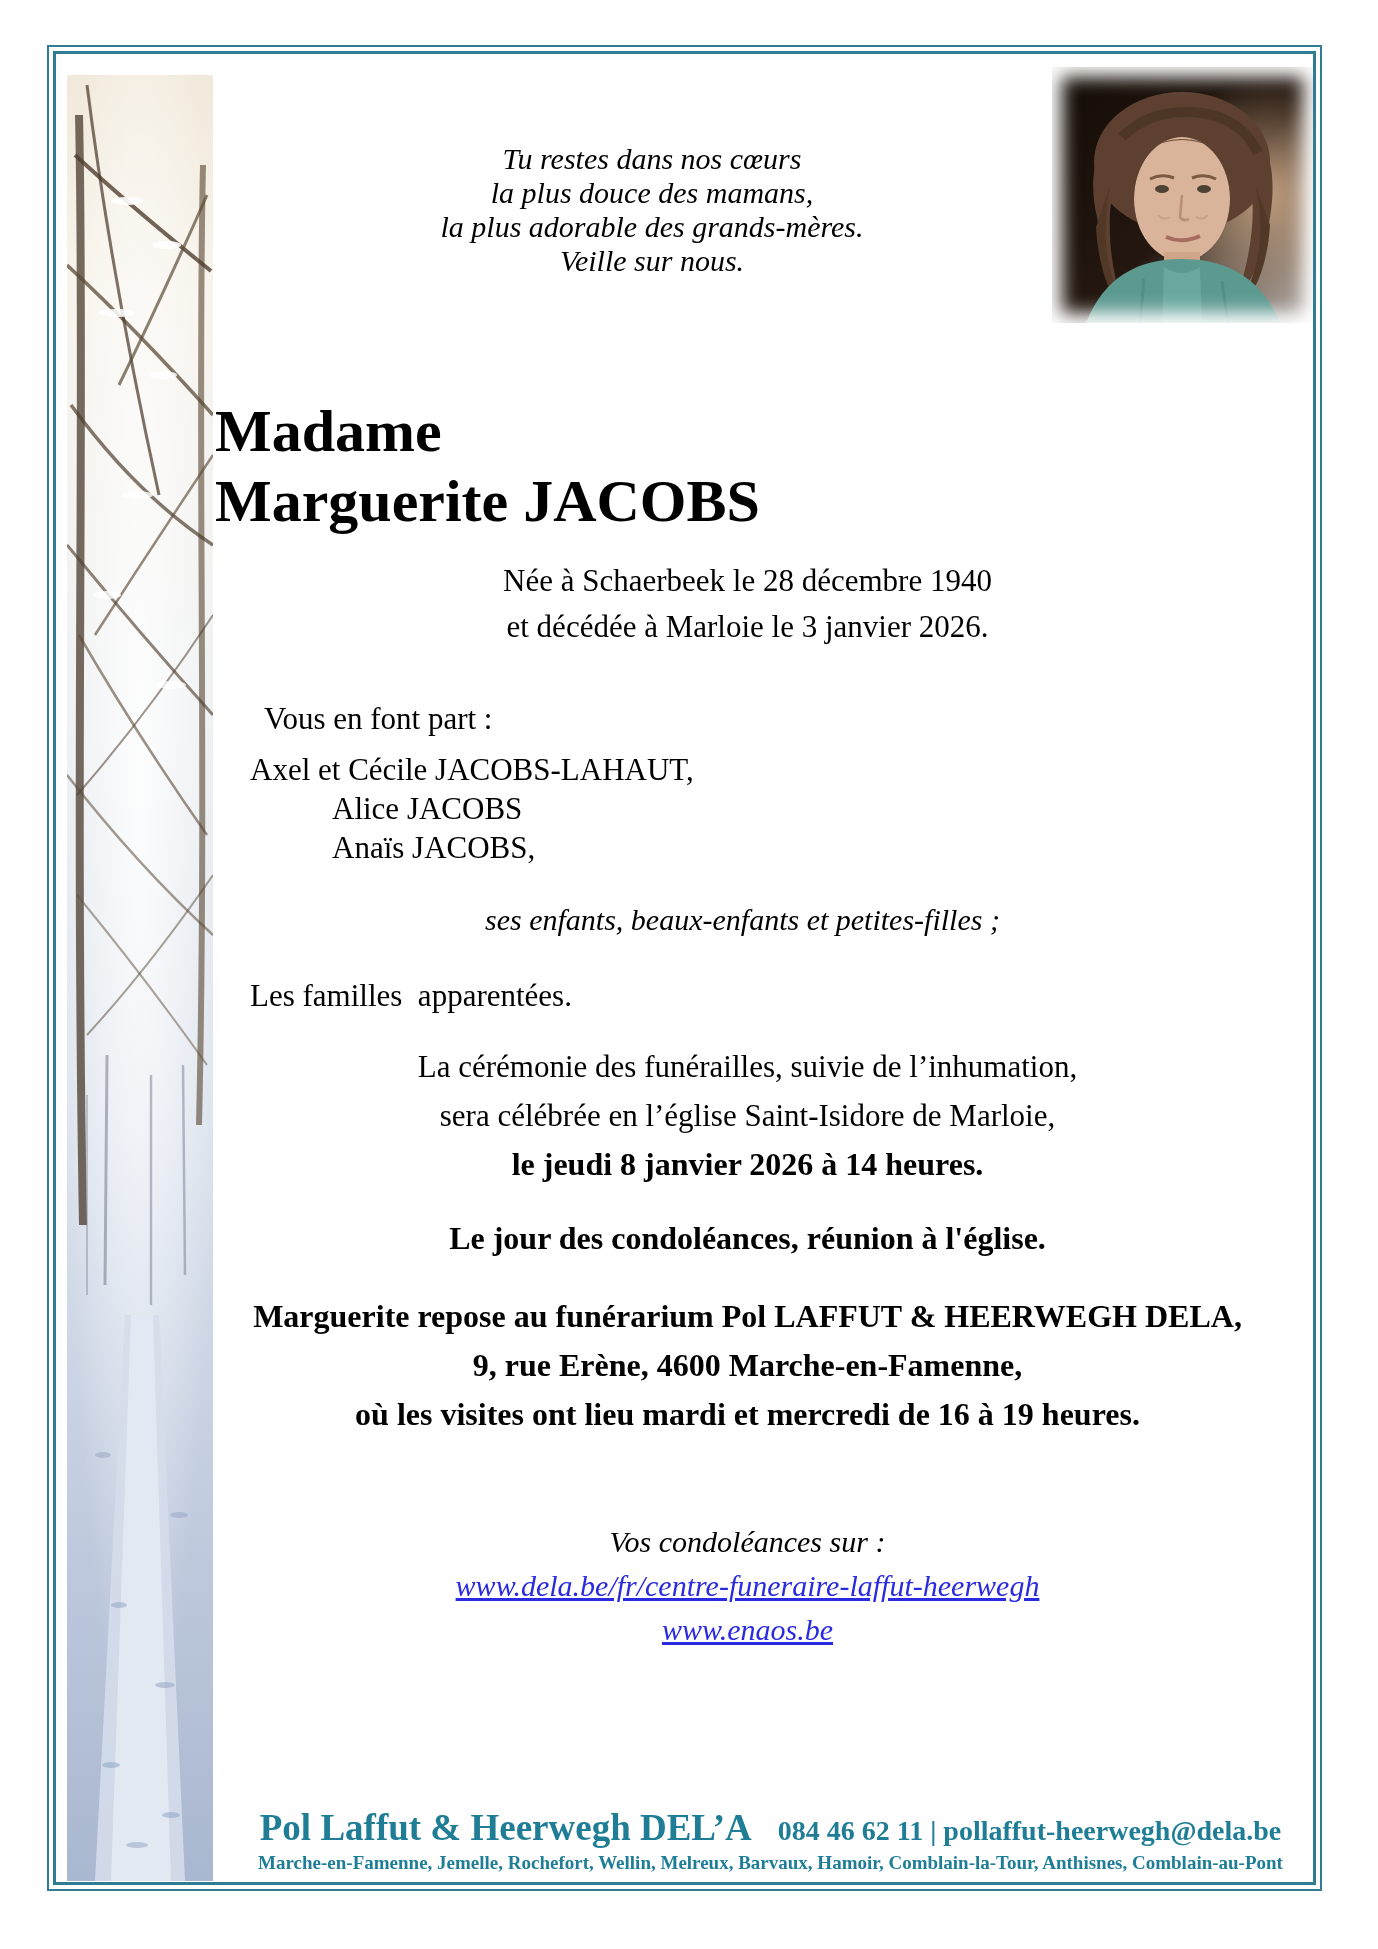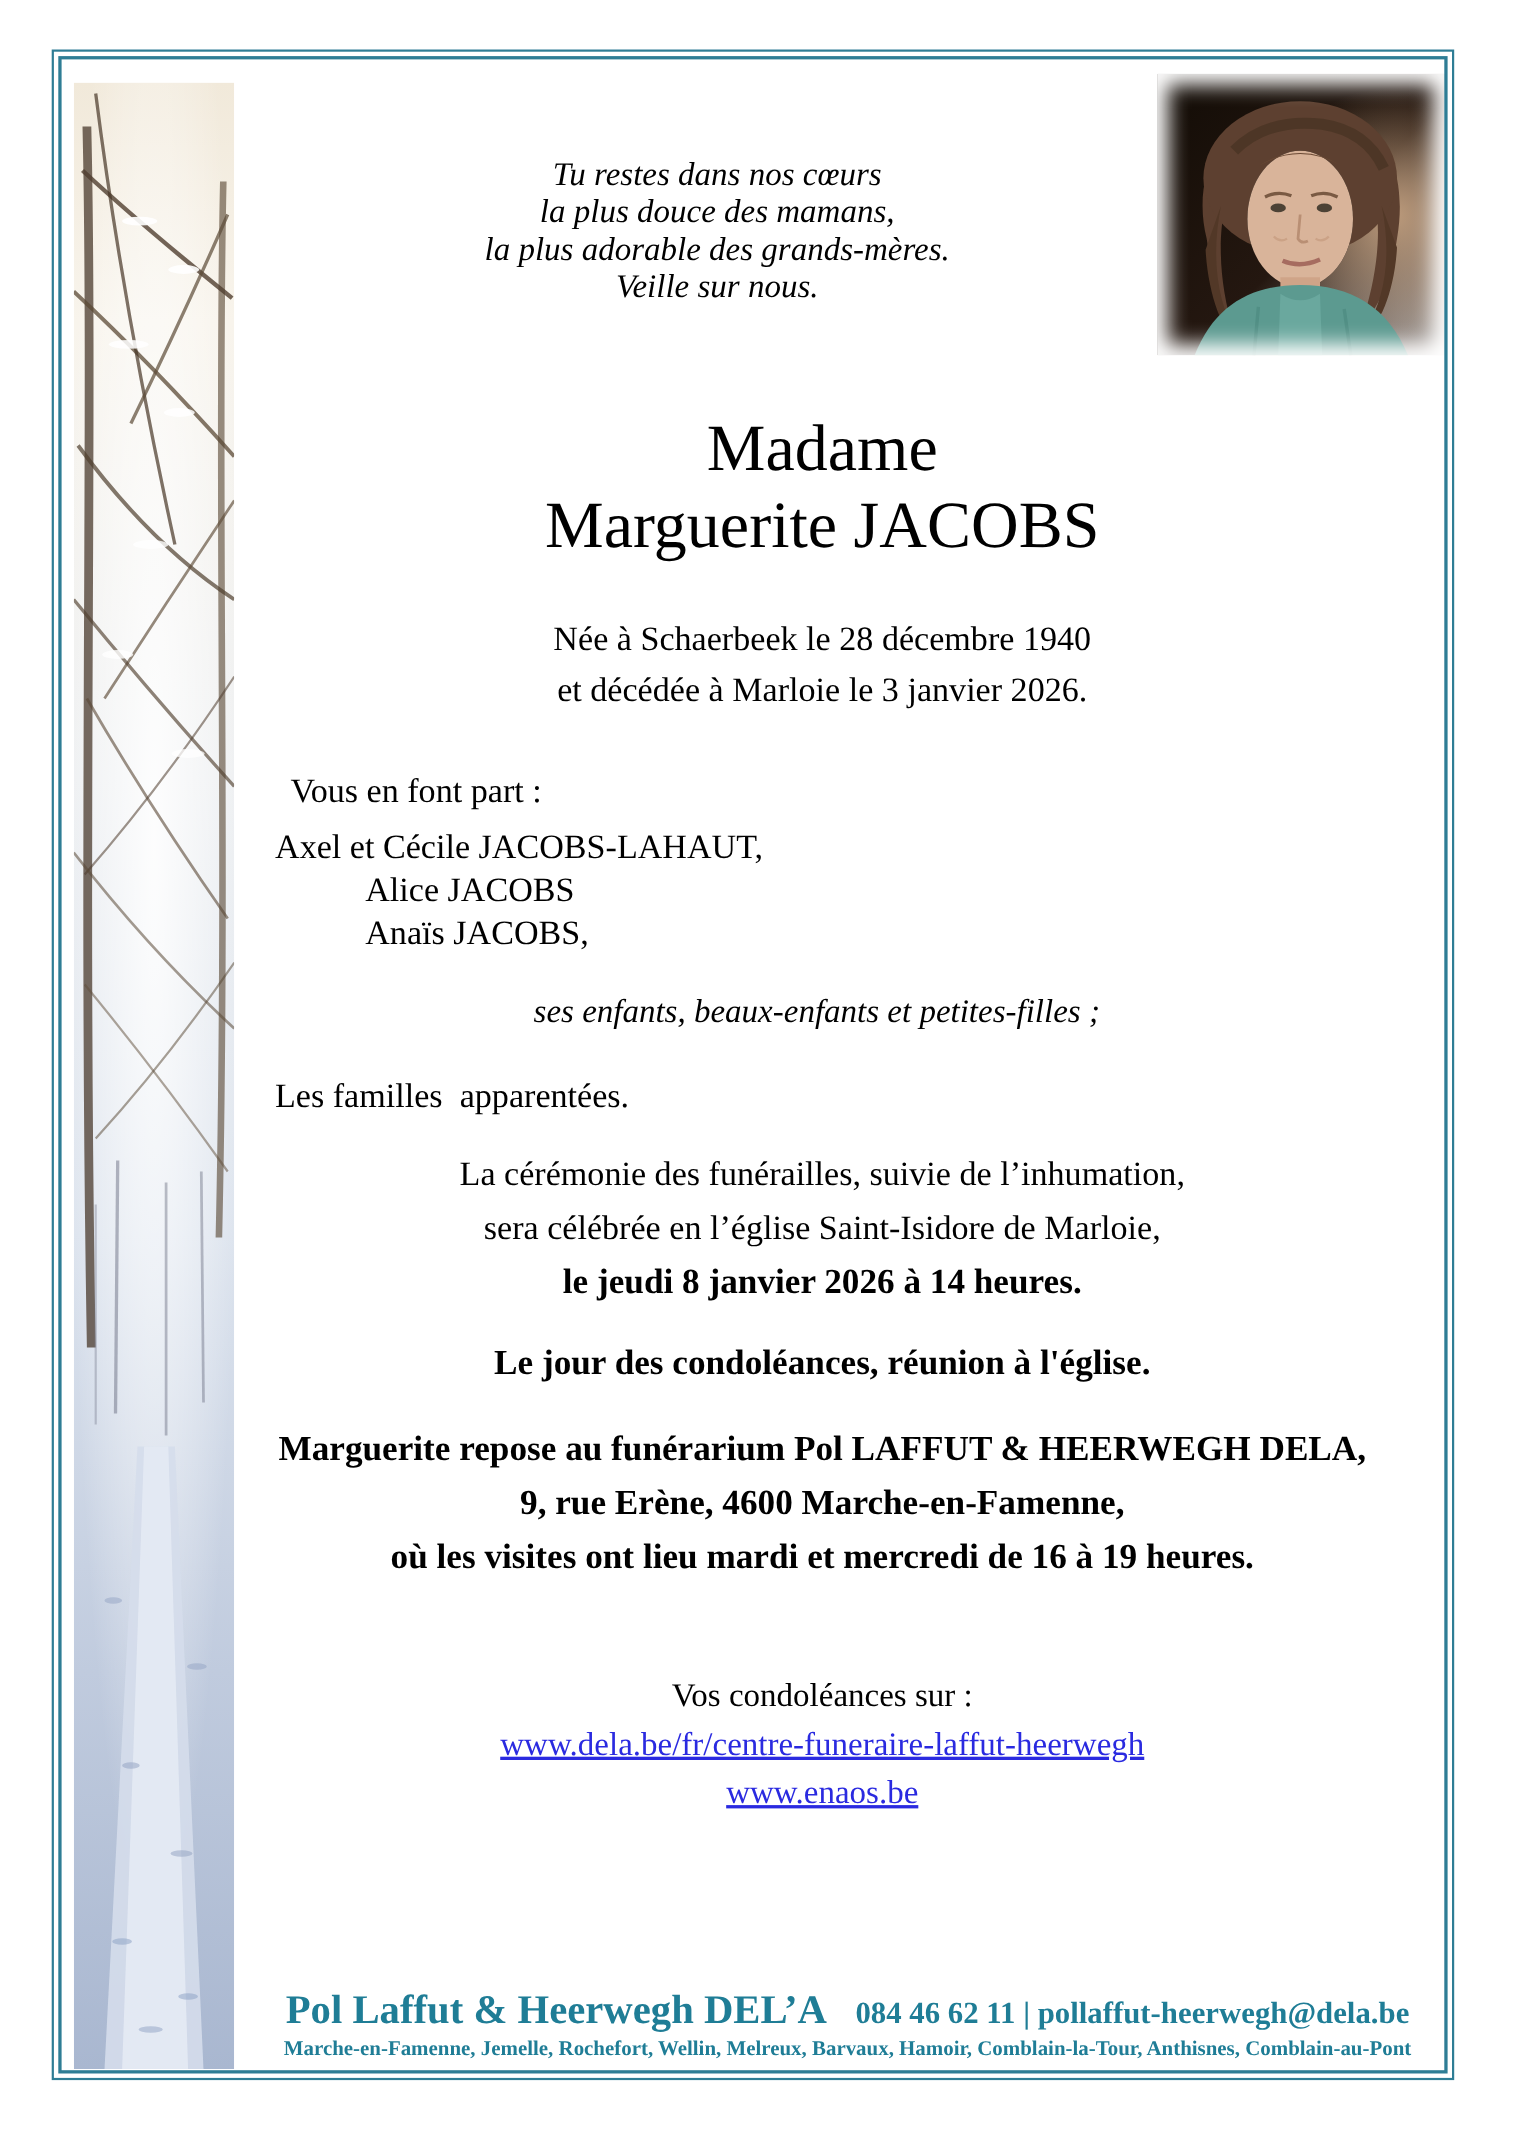--- a/index.html
+++ b/index.html
@@ -34,22 +34,22 @@
     position:absolute;left:0;top:0;right:0;bottom:0;
     box-shadow:inset 0 0 18px 10px #ffffff;
     pointer-events:none;
   }
   .abs{position:absolute;}
   .epigraph{
     left:218px;top:142px;width:868px;
     font-style:italic;font-size:30px;line-height:34px;text-align:center;
   }
   .title-block{
-    left:215px;top:372px;width:1065px;
-    font-weight:normal;font-size:60px;line-height:70px;text-align:center;
+    left:215px;top:396px;width:1065px;
+    font-weight:bold;font-size:60px;line-height:70px;
   }
   .dates-block{
     left:215px;top:558px;width:1065px;
     font-size:31px;line-height:46px;text-align:center;
   }
   .intro-line{
     left:264px;top:700px;width:900px;
     font-size:31px;line-height:38px;
   }
   .names-block{
@@ -74,21 +74,21 @@
   .meeting-line{
     left:215px;top:1220px;width:1065px;
     font-weight:bold;font-size:32px;text-align:center;
   }
   .repose-block{
     left:215px;top:1292px;width:1065px;
     font-weight:bold;font-size:32px;line-height:49px;text-align:center;
   }
   .condolences-block{
     left:215px;top:1520px;width:1065px;
-    font-size:30px;line-height:44px;text-align:center;
+    font-style:italic;font-size:30px;line-height:44px;text-align:center;
   }
   .condolences-block a{
     color:var(--link-color,#2a2ae0);
     text-decoration:underline;
     display:block;
   }
   .footer-row{
     left:218px;top:1806px;width:1105px;
     display:flex;justify-content:center;align-items:baseline;gap:26px;
     color:var(--footer-color,#1f7d96);

